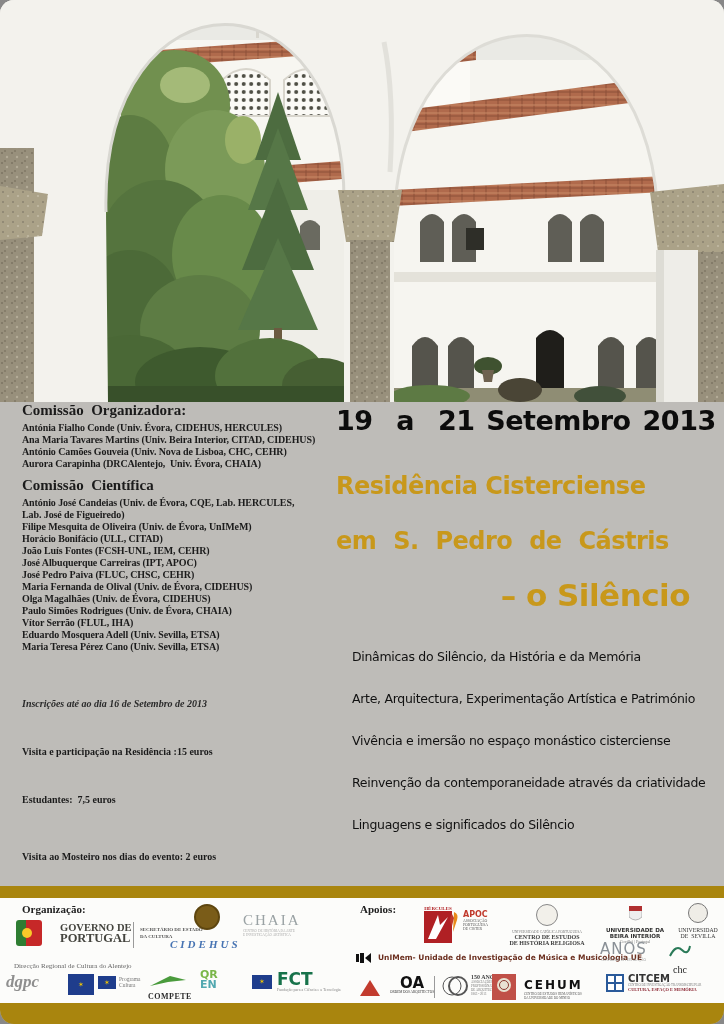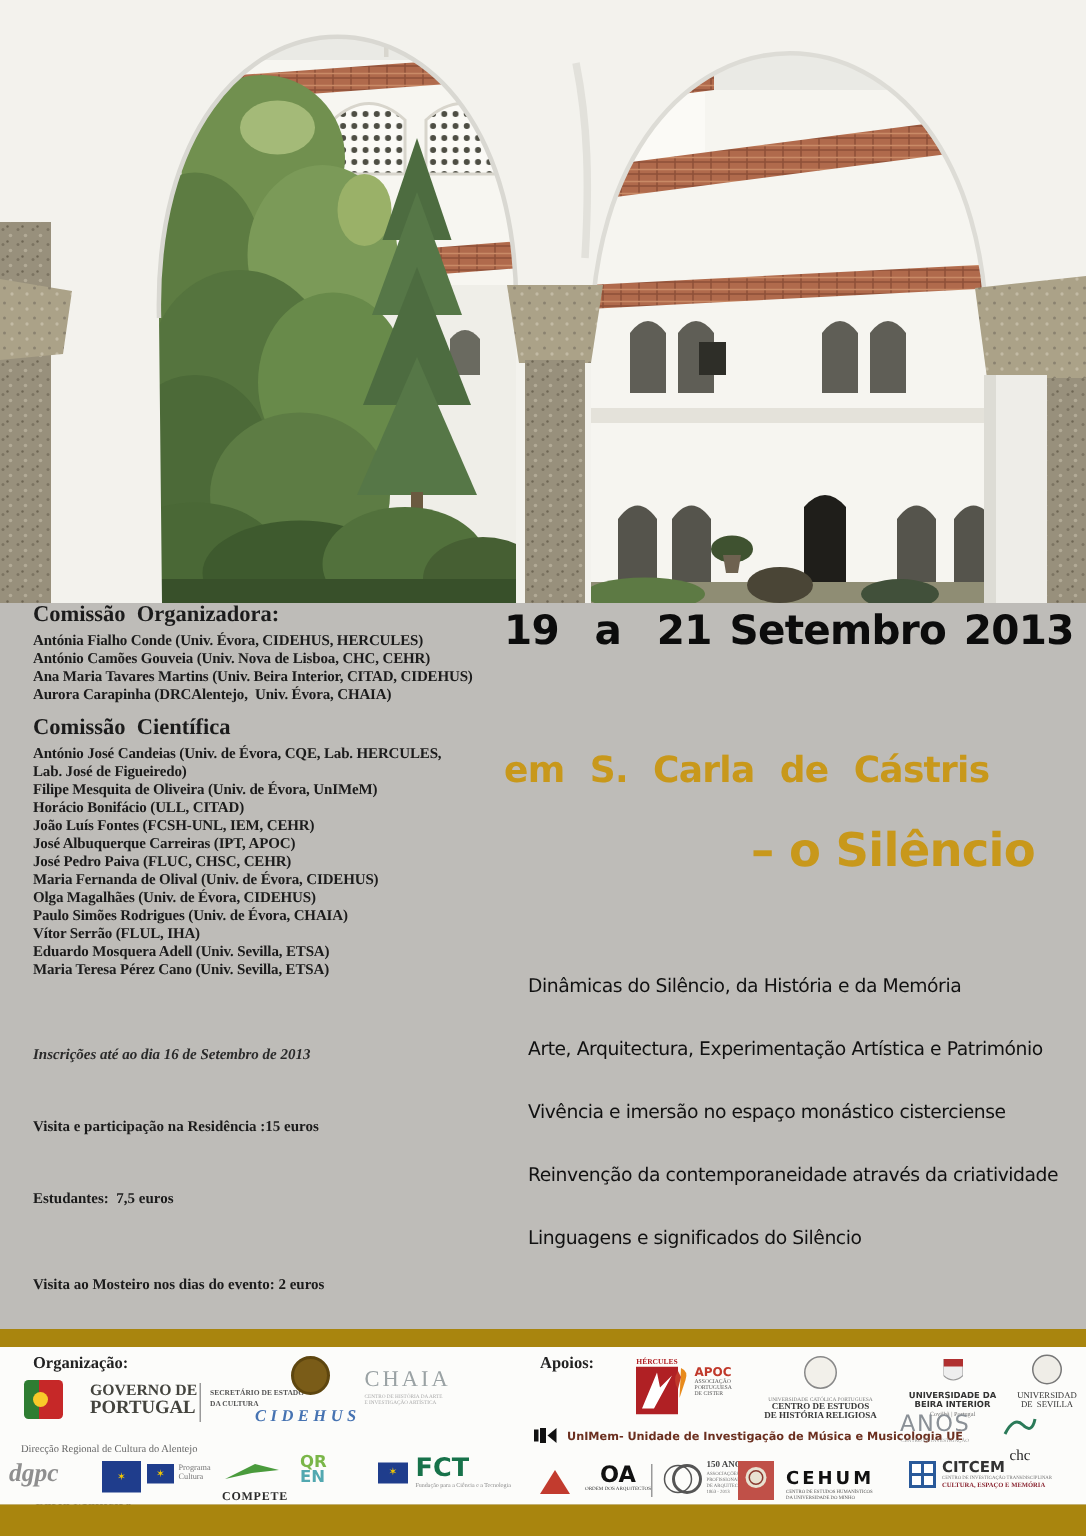--- a/index.html
+++ b/index.html
@@ -1,17 +1,17 @@
 <!DOCTYPE html>
 <html><head>
 <meta charset="utf-8">
 <style>
   html,body{margin:0;padding:0;background:#888;}
   .poster{position:relative;width:724px;height:1024px;background:#bebcb8;overflow:hidden;
-          font-family:"Liberation Serif",serif;}
+          font-family:"Liberation Serif",serif;border-radius:14px;}
   .photo{position:absolute;top:0;left:0;}
   .content{position:absolute;top:402px;left:0;width:724px;height:484px;background:#bebcb8;}
   
   .leftcol{position:absolute;left:22px;top:0;width:320px;color:#1b1b1b;}
   .leftcol *{white-space:pre-wrap;}
   .h1{font-size:15px;font-weight:700;margin:0 0 3px 0;}
   .h1.sci{margin-top:7px;}
   .member{font-size:10px;font-weight:700;line-height:12px;letter-spacing:-0.1px;}
   .fees{margin-top:9px;}
   .fees div{font-size:10px;font-weight:700;line-height:12px;}
@@ -159,39 +159,40 @@
       <rect x="656" y="250" width="42" height="152" fill="#eeede8"></rect>
       <rect x="656" y="250" width="8" height="152" fill="#dddcd5"></rect>
       <rect x="698" y="252" width="26" height="150" fill="url(#granite)"></rect>
     </g>
   </svg>
 
   <div class="content">
 
     <div class="leftcol">
       <div class="h1">Comissão  Organizadora:</div>
-      <div><div class="member">Antónia Fialho Conde (Univ. Évora, CIDEHUS, HERCULES)</div><div class="member">António Camões Gouveia (Univ. Nova de Lisboa, CHC, CEHR)</div><div class="member">Ana Maria Tavares Martins (Univ. Beira Interior, CITAD, CIDEHUS)</div><div class="member">Aurora Carapinha (DRCAlentejo,  Univ. Évora, CHAIA)</div></div>
+      <div><div class="member">Antónia Fialho Conde (Univ. Évora, CIDEHUS, HERCULES)</div><div class="member">Ana Maria Tavares Martins (Univ. Beira Interior, CITAD, CIDEHUS)</div><div class="member">António Camões Gouveia (Univ. Nova de Lisboa, CHC, CEHR)</div><div class="member">Aurora Carapinha (DRCAlentejo,  Univ. Évora, CHAIA)</div></div>
       <div class="h1 sci">Comissão  Científica</div>
       <div><div class="member">António José Candeias (Univ. de Évora, CQE, Lab. HERCULES,</div><div class="member">Lab. José de Figueiredo)</div><div class="member">Filipe Mesquita de Oliveira (Univ. de Évora, UnIMeM)</div><div class="member">Horácio Bonifácio (ULL, CITAD)</div><div class="member">João Luís Fontes (FCSH-UNL, IEM, CEHR)</div><div class="member">José Albuquerque Carreiras (IPT, APOC)</div><div class="member">José Pedro Paiva (FLUC, CHSC, CEHR)</div><div class="member">Maria Fernanda de Olival (Univ. de Évora, CIDEHUS)</div><div class="member">Olga Magalhães (Univ. de Évora, CIDEHUS)</div><div class="member">Paulo Simões Rodrigues (Univ. de Évora, CHAIA)</div><div class="member">Vítor Serrão (FLUL, IHA)</div><div class="member">Eduardo Mosquera Adell (Univ. Sevilla, ETSA)</div><div class="member">Maria Teresa Pérez Cano (Univ. Sevilla, ETSA)</div></div>
       <div class="fees">
         <div class="it">Inscrições até ao dia 16 de Setembro de 2013</div>
         <div>Visita e participação na Residência :15 euros</div>
         <div>Estudantes:  7,5 euros</div>
         <div class="fee3">Visita ao Mosteiro nos dias do evento: 2 euros</div>
       </div>
       <div class="contact">
         <div class="it">Informações e inscrições:</div>
         <div><div>Carla Malheiro</div><div>CIDEHUS-UE</div><div>Palácio do Vimioso</div></div>
       </div>
 
     </div>
 
     <div class="date">19  a  21 Setembro 2013</div>
     <div class="title">
-      <div class="t2">em S. Carla de Cástris</div>
+      <div class="t1">Residência Cisterciense</div>
+      <div class="t2">em S. Pedro de Cástris</div>
       <div class="t3">– o Silêncio</div>
     </div>
     <div class="topics">
         <div class="topic">Dinâmicas do Silêncio, da História e da Memória</div>
         <div class="topic">Arte, Arquitectura, Experimentação Artística e Património</div>
         <div class="topic">Vivência e imersão no espaço monástico cisterciense</div>
         <div class="topic">Reinvenção da contemporaneidade através da criatividade</div>
         <div class="topic">Linguagens e significados do Silêncio</div>
       </div>
   </div>

